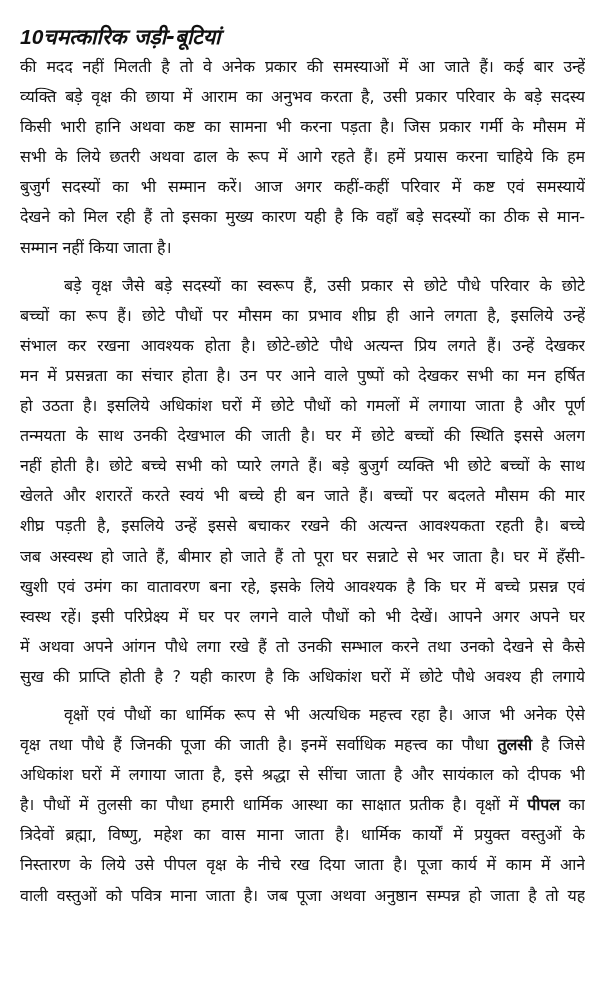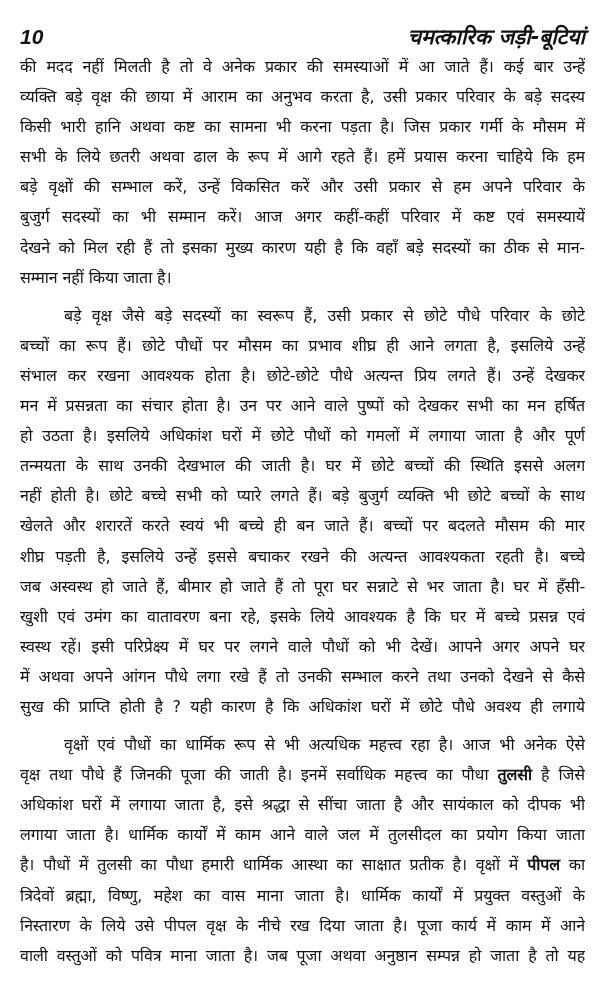--- a/index.html
+++ b/index.html
@@ -1,19 +1,19 @@
 <!DOCTYPE html>
 <html><head>
 <meta charset="utf-8">
 <style>
   html, body { margin: 0; padding: 0; background: #ffffff; }
   body { width: 600px; height: 988px; overflow: hidden; position: relative; }
   .page { position: absolute; left: 20px; top: 22px; width: 565px; color: #141414;
           font-family: "DejaVu Sans", "Liberation Sans", sans-serif; }
-  .header { display: flex; justify-content: space-between; align-items: baseline;
+  .header { display: flex; align-items: baseline;
             height: 28px; }
   .page-number { font-family: "Liberation Sans", sans-serif; font-weight: bold;
                  font-style: italic; font-size: 21px; color: #111; }
   .running-title { font-style: italic; font-weight: bold; font-size: 21px; color: #111; }
   .body { margin-top: 2px; }
   .line { display: block; font-size: 16px; line-height: 30.1px; height: 30.1px;
           white-space: nowrap; text-align: justify; text-align-last: justify;
           overflow: hidden; letter-spacing: -0.15px; }
   .line.last { text-align-last: left; }
   .line.indent { padding-left: 44px; margin-top: 8px; }
@@ -26,21 +26,20 @@
   <div class="header">
     <span class="page-number">10</span>
     <span class="running-title">चमत्कारिक जड़ी-बूटियां</span>
   </div>
   <div class="body" id="body">
       <div>
         <span class="line">की मदद नहीं मिलती है तो वे अनेक प्रकार की समस्याओं में आ जाते हैं। कई बार उन्हें</span>
         <span class="line">व्यक्ति बड़े वृक्ष की छाया में आराम का अनुभव करता है, उसी प्रकार परिवार के बड़े सदस्य</span>
         <span class="line">किसी भारी हानि अथवा कष्ट का सामना भी करना पड़ता है। जिस प्रकार गर्मी के मौसम में</span>
         <span class="line">सभी के लिये छतरी अथवा ढाल के रूप में आगे रहते हैं। हमें प्रयास करना चाहिये कि हम</span>
-        <span class="line">बड़े वृक्षों की सम्भाल करें, उन्हें विकसित करें और उसी प्रकार से हम अपने परिवार के</span>
         <span class="line">बुजुर्ग सदस्यों का भी सम्मान करें। आज अगर कहीं-कहीं परिवार में कष्ट एवं समस्यायें</span>
         <span class="line">देखने को मिल रही हैं तो इसका मुख्य कारण यही है कि वहाँ बड़े सदस्यों का ठीक से मान-</span>
         <span class="line last">सम्मान नहीं किया जाता है।</span>
       </div>
       <div>
         <span class="line indent">बड़े वृक्ष जैसे बड़े सदस्यों का स्वरूप हैं, उसी प्रकार से छोटे पौधे परिवार के छोटे</span>
         <span class="line">बच्चों का रूप हैं। छोटे पौधों पर मौसम का प्रभाव शीघ्र ही आने लगता है, इसलिये उन्हें</span>
         <span class="line">संभाल कर रखना आवश्यक होता है। छोटे-छोटे पौधे अत्यन्त प्रिय लगते हैं। उन्हें देखकर</span>
         <span class="line">मन में प्रसन्नता का संचार होता है। उन पर आने वाले पुष्पों को देखकर सभी का मन हर्षित</span>
         <span class="line">हो उठता है। इसलिये अधिकांश घरों में छोटे पौधों को गमलों में लगाया जाता है और पूर्ण</span>
@@ -51,20 +50,19 @@
         <span class="line">जब अस्वस्थ हो जाते हैं, बीमार हो जाते हैं तो पूरा घर सन्नाटे से भर जाता है। घर में हँसी-</span>
         <span class="line">खुशी एवं उमंग का वातावरण बना रहे, इसके लिये आवश्यक है कि घर में बच्चे प्रसन्न एवं</span>
         <span class="line">स्वस्थ रहें। इसी परिप्रेक्ष्य में घर पर लगने वाले पौधों को भी देखें। आपने अगर अपने घर</span>
         <span class="line">में अथवा अपने आंगन पौधे लगा रखे हैं तो उनकी सम्भाल करने तथा उनको देखने से कैसे</span>
         <span class="line">सुख की प्राप्ति होती है ? यही कारण है कि अधिकांश घरों में छोटे पौधे अवश्य ही लगाये</span>
       </div>
       <div>
         <span class="line indent">वृक्षों एवं पौधों का धार्मिक रूप से भी अत्यधिक महत्त्व रहा है। आज भी अनेक ऐसे</span>
         <span class="line">वृक्ष तथा पौधे हैं जिनकी पूजा की जाती है। इनमें सर्वाधिक महत्त्व का पौधा <b>तुलसी</b> है जिसे</span>
         <span class="line">अधिकांश घरों में लगाया जाता है, इसे श्रद्धा से सींचा जाता है और सायंकाल को दीपक भी</span>
-        <span class="line">लगाया जाता है। धार्मिक कार्यों में काम आने वाले जल में तुलसीदल का प्रयोग किया जाता</span>
         <span class="line">है। पौधों में तुलसी का पौधा हमारी धार्मिक आस्था का साक्षात प्रतीक है। वृक्षों में <b>पीपल</b> का</span>
         <span class="line">त्रिदेवों ब्रह्मा, विष्णु, महेश का वास माना जाता है। धार्मिक कार्यों में प्रयुक्त वस्तुओं के</span>
         <span class="line">निस्तारण के लिये उसे पीपल वृक्ष के नीचे रख दिया जाता है। पूजा कार्य में काम में आने</span>
         <span class="line">वाली वस्तुओं को पवित्र माना जाता है। जब पूजा अथवा अनुष्ठान सम्पन्न हो जाता है तो यह</span>
       </div>
     </div>
 </div>
 
 </body></html>

